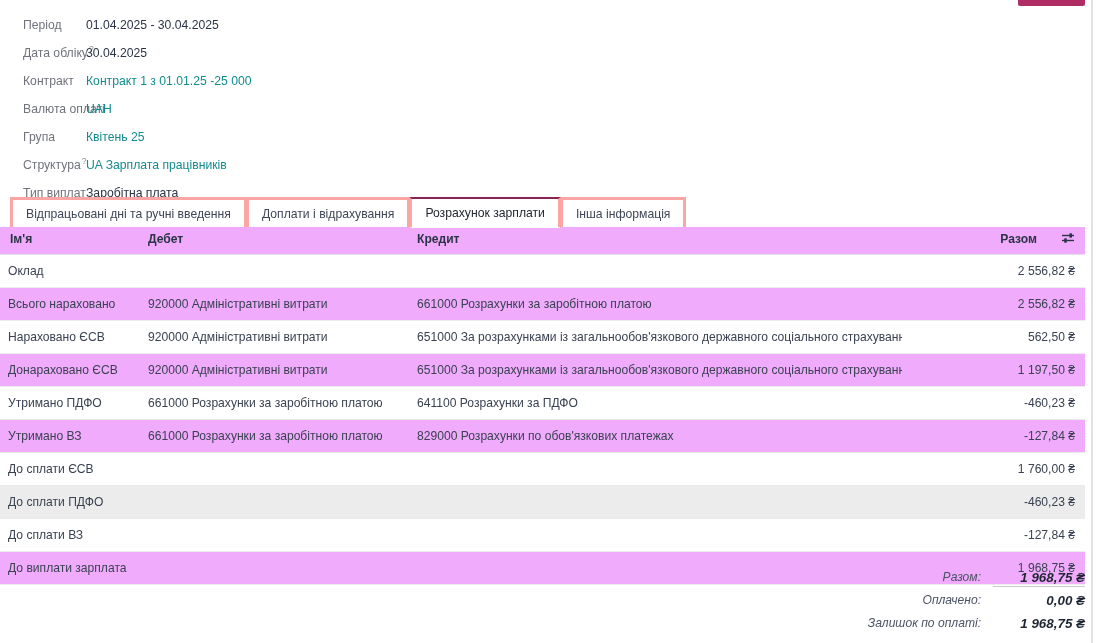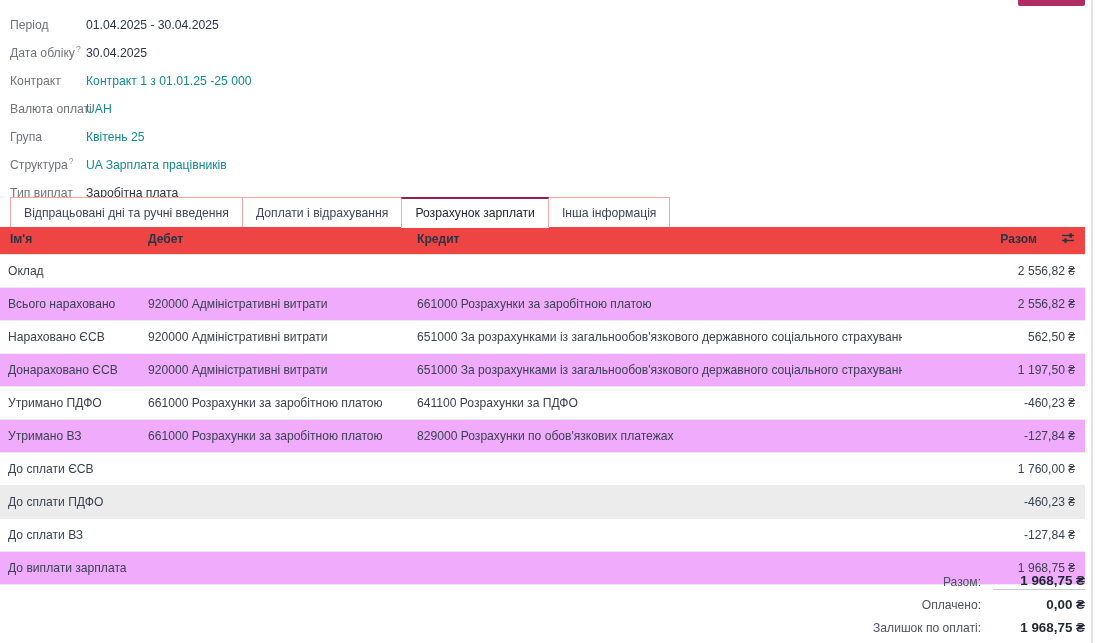--- a/index.html
+++ b/index.html
@@ -36,21 +36,21 @@
     left: 0; top: 6px;
     width: 600px;
   }
   .meta-row {
     display: flex;
     align-items: baseline;
     height: 28px;
   }
   .meta-label {
     width: 86px;
-    padding-left: 10px;
+    padding-left: 23px;
     font-size: 12.2px;
     color: #70737c;
     white-space: nowrap;
   }
   .meta-help {
     font-size: 8.5px;
     color: #8d9096;
     vertical-align: super;
     margin-left: 1px;
     cursor: help;
@@ -76,21 +76,21 @@
   }
   .tab {
     position: relative;
     height: 31px;
     padding: 0 13px;
     display: flex;
     align-items: center;
     font-size: 12.2px;
     color: #3f4756;
     background: #ffffff;
-    border: 1px solid #fca5a5;
+    border: 3px solid #fca5a5;
     border-bottom: 1px solid #dfe0e3;
     margin-right: -1px;
     cursor: pointer;
     white-space: nowrap;
   }
   .tab.active {
     border-top: 2px solid #8d2252;
     border-bottom: 1px solid #ffffff;
     color: #23272f;
     z-index: 3;
@@ -107,21 +107,21 @@
     border-collapse: collapse;
     table-layout: fixed;
   }
   table.calc thead th {
     font-size: 12.1px;
     font-weight: bold;
     color: #2b3445;
     text-align: left;
     padding: 5px 0 8px 0;
     border-bottom: 1px solid #e3e4e7;
-    background: #ef4444;
+    background: #f0abfc;
     vertical-align: bottom;
   }
   th.c-name  { width: 148px; padding-left: 10px !important; }
   th.c-debit { width: 269px; }
   th.c-credit{ width: 485px; }
   th.c-total { width: 183px; text-align: right !important; padding-right: 10px !important; }
 
   .total-head-inner {
     display: inline-flex;
     align-items: flex-start;
@@ -153,23 +153,24 @@
   tr.highlight td { background: #ececec; }
 
   
   .summary {
     position: absolute;
     right: 14px; top: 570px;
     width: 240px;
   }
   .summary-row {
     display: flex;
-    align-items: center;
+    align-items: flex-start;
     justify-content: flex-end;
     height: 23px;
+    font-style: italic;
   }
   .sum-label {
     font-size: 12.1px;
     color: #4a5263;
     margin-right: 12px;
     white-space: nowrap;
   }
   .sum-value {
     font-size: 13.4px;
     font-weight: bold;

